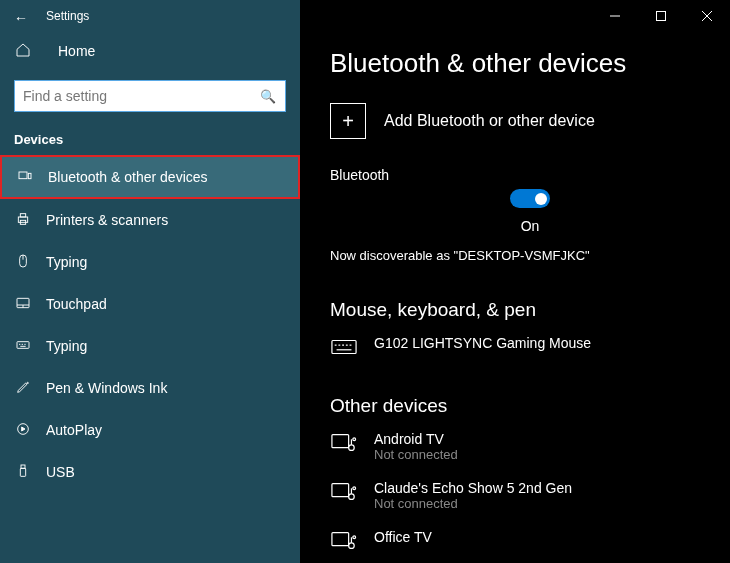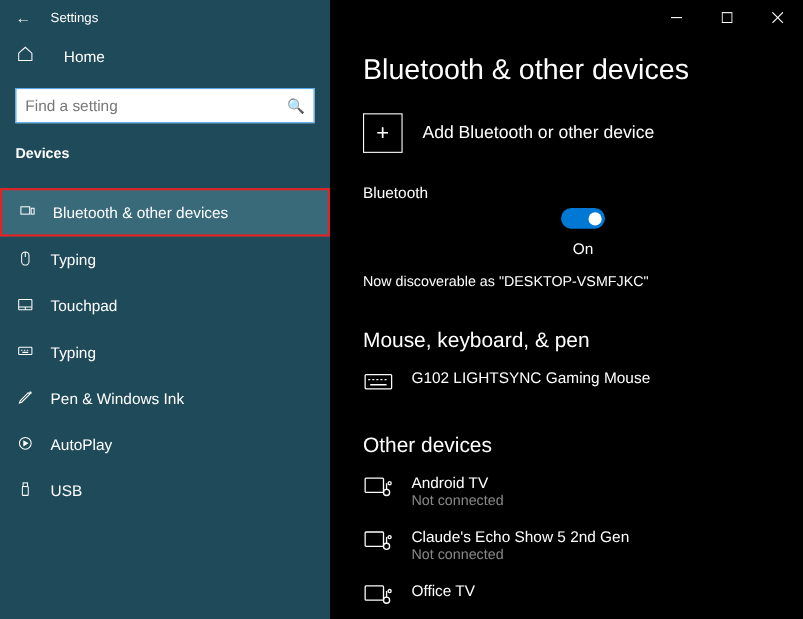--- a/index.html
+++ b/index.html
@@ -38,21 +38,21 @@
     padding: 0 8px;
     justify-content: center;
   }
   .search-wrap input {
     flex: 1; border: none; outline: none;
     font-size: 14px; color: #555; background: transparent;
   }
   .search-wrap input::placeholder { color: #777; }
   .search-ico { color: #1f4a59; font-size: 13px; }
   .section-label {
-    padding: 14px 14px 24px 14px;
+    padding: 14px 14px 8px 14px;
     font-size: 13px; font-weight: 600;
   }
   .nav { flex: 1; overflow-y: auto; }
   .nav-item {
     display: flex; align-items: center;
     height: 42px; padding-left: 14px; gap: 14px;
     font-size: 14px; cursor: pointer;
     position: relative;
   }
   .nav-item.selected { background: #386a79; }
@@ -148,20 +148,30 @@
 
   <div class="nav">
     <div class="nav-item selected highlighted">
       <span class="ico">
         <svg class="ico-svg" viewBox="0 0 24 24">
             <rect x="3" y="6" width="12" height="10"></rect>
             <rect x="17" y="8" width="4" height="8"></rect>
           </svg>
       </span>
       <span>Bluetooth &amp; other devices</span>
+    </div>
+    <div class="nav-item">
+      <span class="ico">
+        <svg class="ico-svg" viewBox="0 0 24 24">
+            <rect x="5" y="9" width="14" height="8"></rect>
+            <rect x="8" y="4" width="8" height="5"></rect>
+            <rect x="8" y="14" width="8" height="6"></rect>
+          </svg>
+      </span>
+      <span>Printers &amp; scanners</span>
     </div>
     <div class="nav-item">
       <span class="ico">
         <svg class="ico-svg" viewBox="0 0 24 24">
             <rect x="7" y="3" width="10" height="18" rx="5"></rect>
             <line x1="12" y1="3" x2="12" y2="10"></line>
           </svg>
       </span>
       <span>Typing</span>
     </div>

